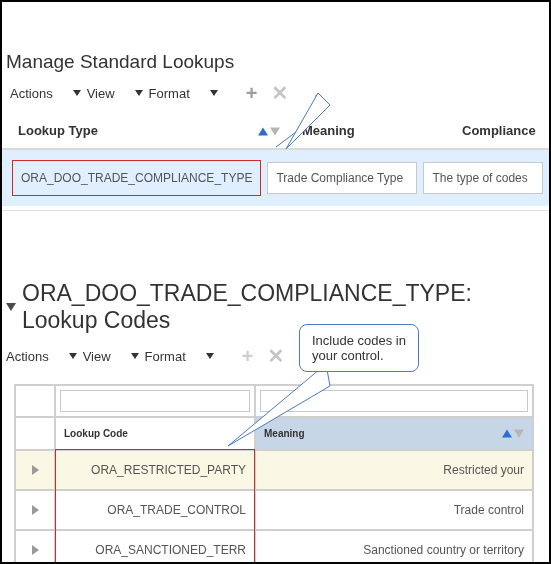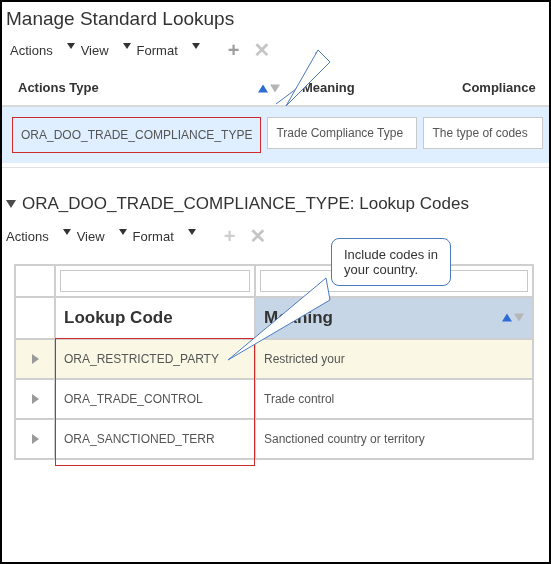--- a/index.html
+++ b/index.html
@@ -13,37 +13,39 @@
   .wrap {
     width: 551px;
     height: 564px;
     border: 2px solid #000;
     position: relative;
     overflow: hidden;
     background: #fff;
   }
   .region {
     position: relative;
+    margin-top: 43px;
   }
   .title {
     font-size: 19px;
     color: #333;
     padding: 6px 4px 2px 4px;
   }
   .toolbar {
     display: flex;
     align-items: center;
     gap: 6px;
     padding: 8px 8px 12px 8px;
     font-size: 13px;
     color: #333;
   }
   .toolbar .menu {
     display: inline-flex;
-    gap: 14px;
+    align-items: center;
+    gap: 20px;
     cursor: pointer;
   }
   .caret-down {
     width: 0; height: 0;
     border-left: 4px solid transparent;
     border-right: 4px solid transparent;
     border-top: 6px solid #333;
     display: inline-block;
   }
   .plus {
@@ -97,21 +99,21 @@
     border-left: 5px solid transparent;
     border-right: 5px solid transparent;
     border-top: 8px solid #b5b5b5;
   }
   .tbl-upper td {
     padding: 0;
     background: #dfefff;
   }
   .row-upper {
     display: flex;
-    align-items: flex-start;
+    align-items: center;
     gap: 6px;
     padding: 10px 6px 10px 10px;
     background: #dfefff;
   }
   .redbox-inline {
     border: 1.5px solid #cf2a2a;
     padding: 10px 8px;
     font-size: 12px;
     color: #555;
     background: #dfefff;
@@ -123,21 +125,21 @@
     padding: 8px 8px;
     font-size: 12px;
     color: #555;
     white-space: nowrap;
   }
   .divider {
     height: 22px;
     background: transparent;
   }
   .section-title {
-    font-size: 17px;
+    font-size: 23px;
     color: #333;
     padding: 4px 4px 4px 4px;
     display: flex;
     align-items: center;
     gap: 4px;
   }
   .disclose {
     width: 0; height: 0;
     border-left: 5px solid transparent;
     border-right: 5px solid transparent;
@@ -170,33 +172,34 @@
     font-size: 12px;
   }
   .grid-head {
     display: flex;
     position: relative;
   }
   .grid-head .hcell {
     border: 1px solid #cfcfcf;
     padding: 10px 8px;
     font-weight: bold;
-    font-size: 17px;
+    font-size: 10px;
     white-space: nowrap;
     position: relative;
   }
   .hcell.meaning {
     background: #c7d6e6;
   }
   .grid-body {
     position: relative;
   }
   .grow {
     display: flex;
     position: relative;
+    text-align: right;
   }
   .grow .gcell {
     border: 1px solid #cfcfcf;
     padding: 12px 8px;
     font-size: 12px;
     color: #555;
     white-space: nowrap;
     background: #fff;
   }
   .grow .gcell.expander {
@@ -261,21 +264,21 @@
       </span>
       <span style="width:12px"></span>
       <span class="plus">+</span>
       <span class="x">✕</span>
     </div>
 
     <table class="tbl-upper">
       <thead>
         <tr>
           <th class="lookup-col" style="width:284px">
-            <span>Actions Type</span>
+            <span>Lookup Type</span>
             <span class="sort-tris">
               <span class="tri-up-blue"></span>
               <span class="tri-dn-grey"></span>
             </span>
           </th>
           <th style="width:160px">Meaning</th>
           <th>Compliance</th>
         </tr>
       </thead>
       <tbody>
@@ -367,23 +370,23 @@
               <span class="tri-right"></span>
             </div>
           <div class="gcell col-code">ORA_SANCTIONED_TERR</div>
           <div class="gcell col-mean">Sanctioned country or territory</div>
         </div>
 
         <div class="redbox-overlay" style="top:-1px; left:40px; width:200px; height:128px;"></div>
       </div>
     </div>
 
-    <div class="callout" style="top:48px; left:329px;">
+    <div class="callout" style="top:48px; left:297px;">
       <span>Include codes in</span><br>
-      <span>your country.</span>
+      <span>your control.</span>
     </div>
     <svg class="pointer" style="top:86px; left:220px;" width="110" height="90">
       <polygon points="104,2 108,24 6,84" fill="#fff" stroke="#4a7abf" stroke-width="1"></polygon>
     </svg>
 
   </div>
 
 </div>
 
 </body></html>

